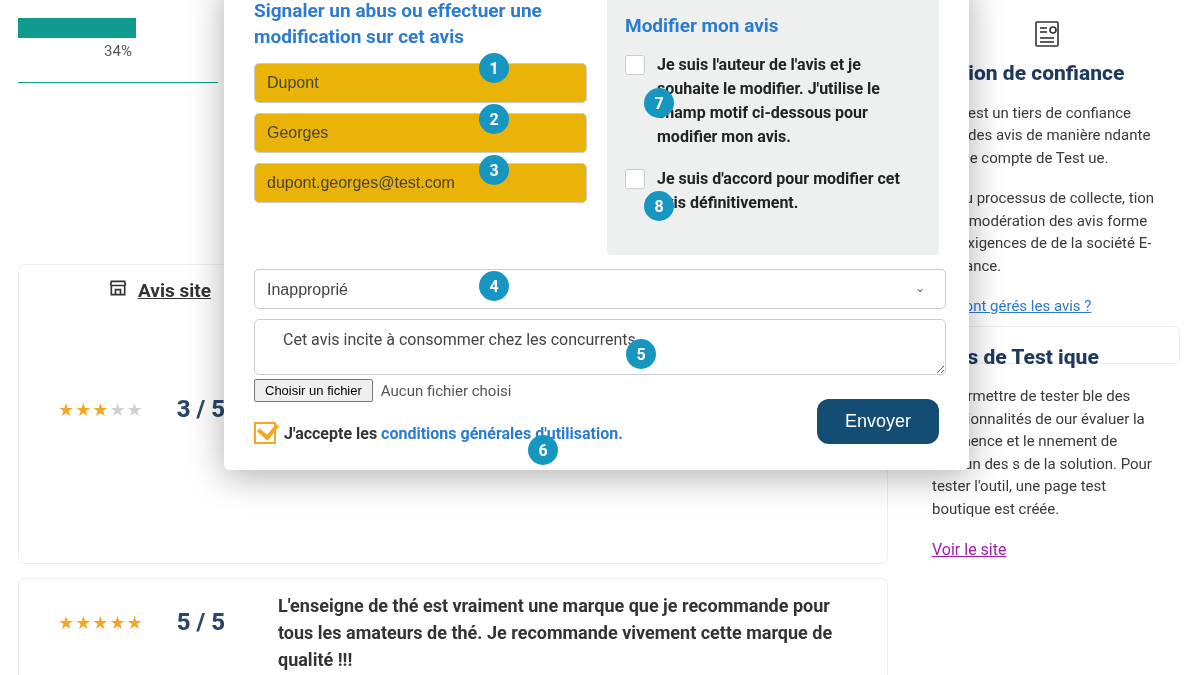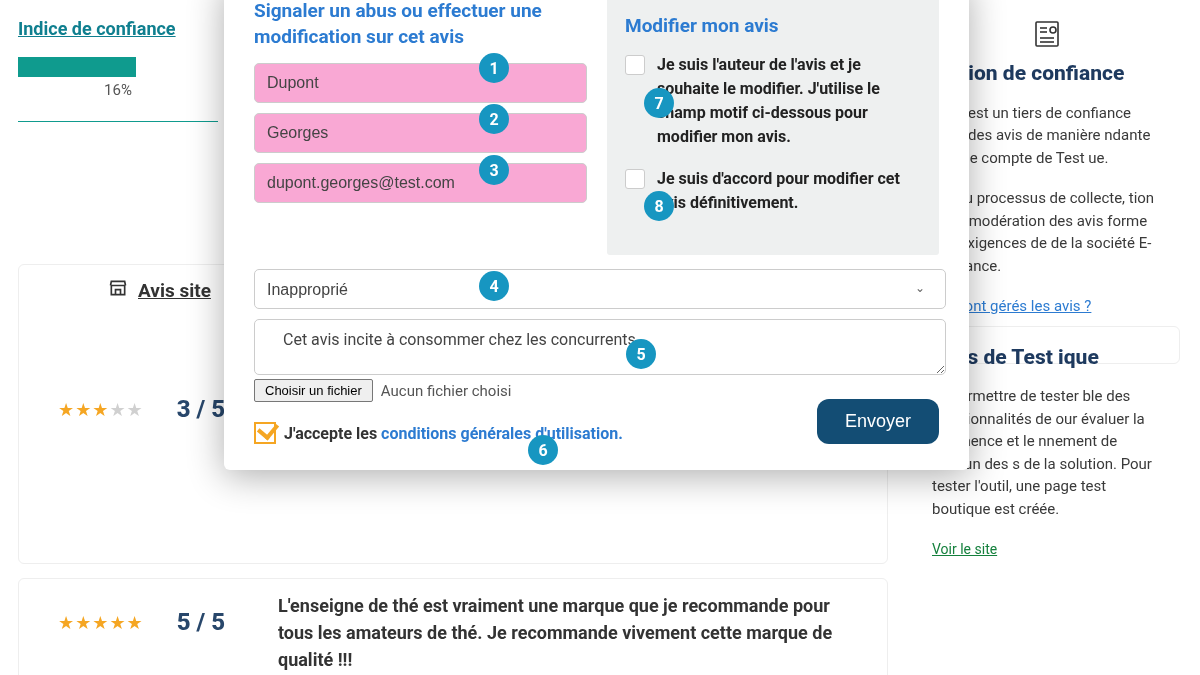--- a/index.html
+++ b/index.html
@@ -132,23 +132,23 @@
       margin-bottom: 12px;
     }
     .right-p { margin-bottom: 18px; }
     .right-link {
       color: #2c7bd1;
       text-decoration: underline;
       display: inline-block;
       margin-bottom: 24px;
     }
     .right-link2 {
-      color: #15803d;
+      color: #a21caf;
       text-decoration: underline;
-      font-size: 14px;
+      font-size: 16px;
     }
     
     .modal {
       position: absolute;
       left: 224px;
       top: -20px;
       width: 745px;
       background: #fff;
       border-radius: 6px;
       box-shadow: 0 6px 36px rgba(0,0,0,0.32);
@@ -175,21 +175,21 @@
     }
     .text-input, .select-input {
       width: 100%;
       height: 40px;
       border: 1px solid #ccc;
       border-radius: 5px;
       padding: 0 12px;
       font-size: 16px;
       color: #444;
       margin-bottom: 10px;
-      background: #f9a8d4;
+      background: #eab308;
     }
     .select-row {
       margin-top: 14px;
       position: relative;
     }
     .select-input {
       width: 692px;
       appearance: none;
       background: #fff;
     }
@@ -307,26 +307,25 @@
       border: 1px solid #eee;
       border-radius: 6px;
     }
   </style>
 </head>
 <body>
 
 <div class="page-bg">
 
   <div class="left-col">
-    <a class="indice-link">Indice de confiance</a>
     <div class="progress-wrap">
       <div class="progress-bar-bg">
           <div class="progress-bar-fill"></div>
         </div>
-      <div class="progress-pct">16%</div>
+      <div class="progress-pct">34%</div>
       <hr class="progress-hr">
     </div>
   </div>
 
   <div class="card-border" style="left:18px; top:264px; width:870px; height:300px;"></div>
   <div class="card-border" style="left:18px; top:578px; width:870px; height:120px;"></div>
   <div class="card-border" style="left:910px; top:326px; width:270px; height:38px;"></div>
 
   <div class="avis-site-row">
     <span>

